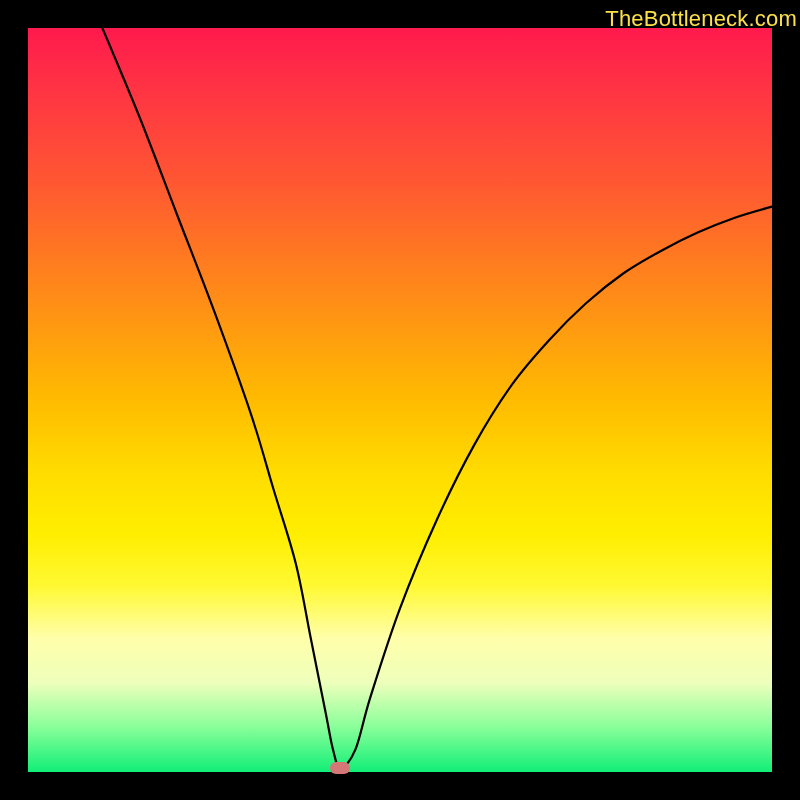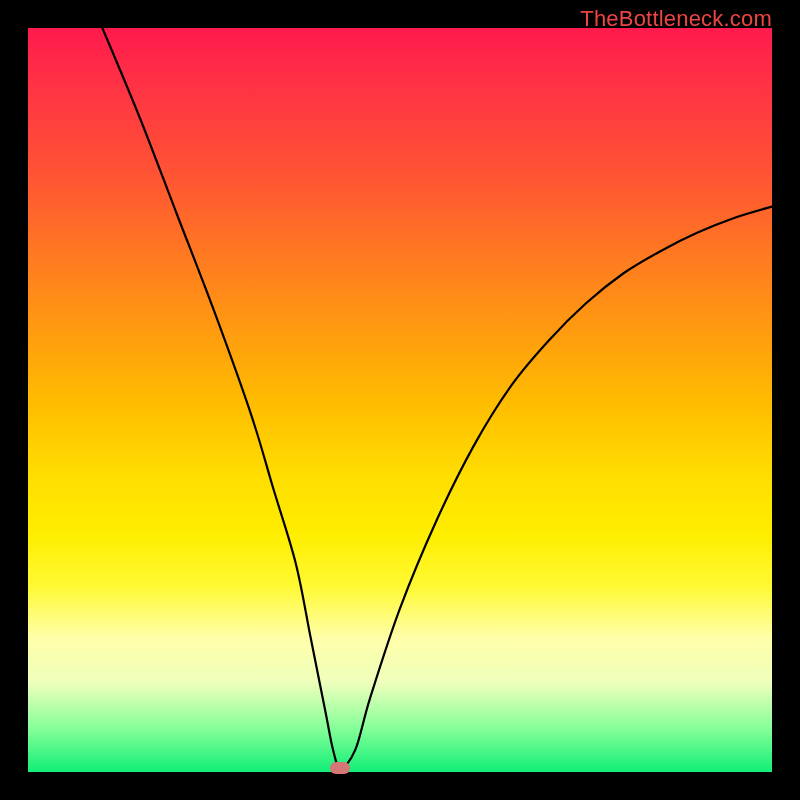--- a/index.html
+++ b/index.html
@@ -36,22 +36,22 @@
       #fff933 75%,
       #ffffaa 82%,
       #eeffbb 88%,
       #88ff99 94%,
       #11ee77 100%
     );
   }
   .watermark {
     position: absolute;
     top: 6px;
-    right: 28px;
-    color: #ef4444;
+    right: 3px;
+    color: #fde047;
     font-size: 22px;
     font-weight: 500;
     letter-spacing: 0.2px;
     z-index: 10;
     margin-left: 20px;
   }
   svg.curve {
     position: absolute;
     top: 0;
     left: 0;

